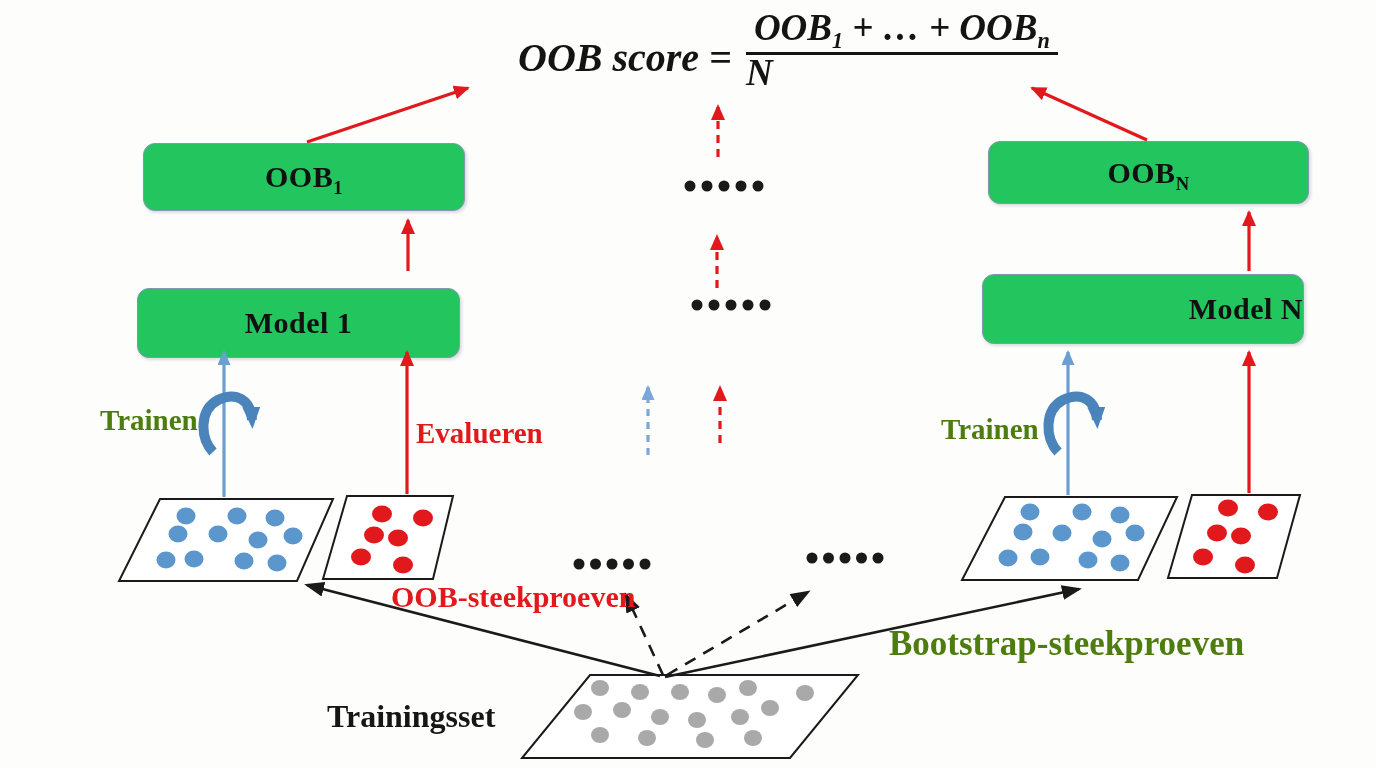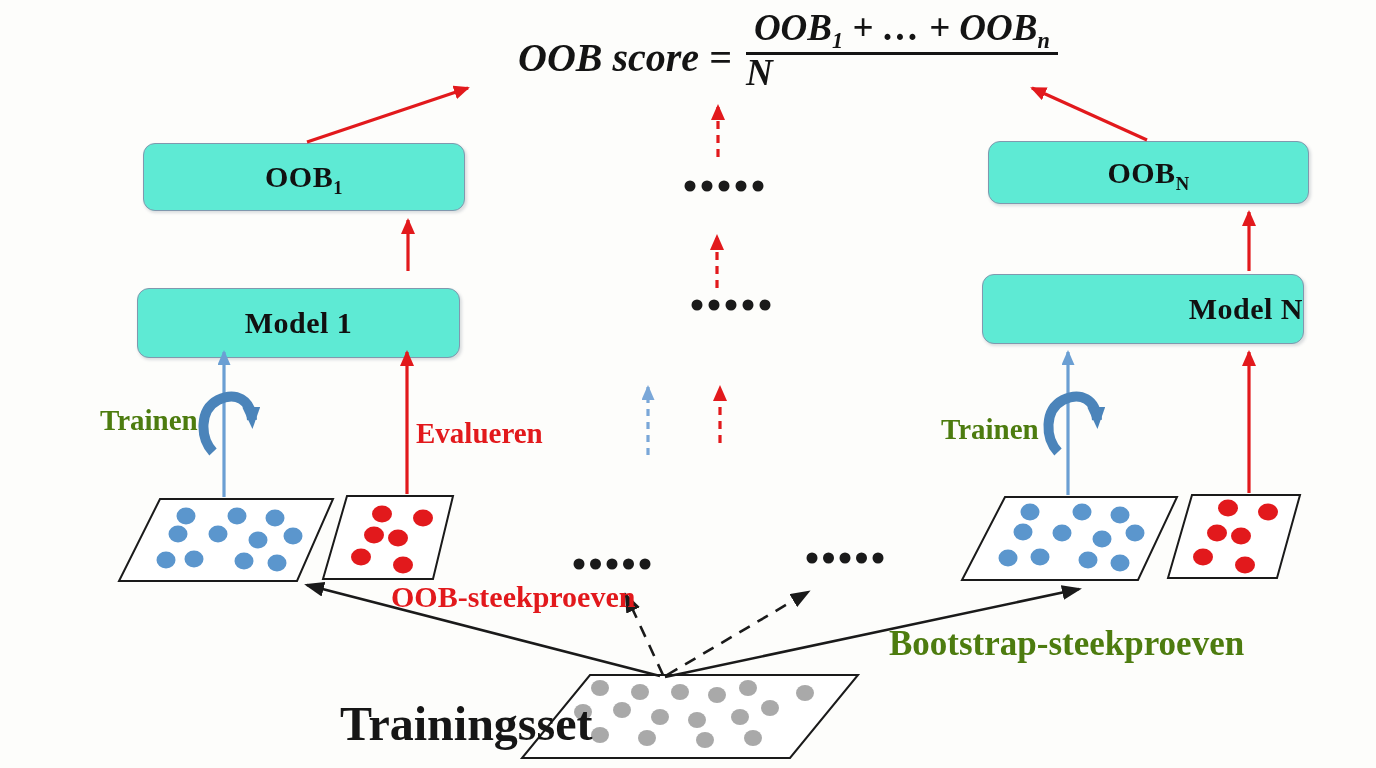--- a/index.html
+++ b/index.html
@@ -6,21 +6,21 @@
   .stage {
     position:relative; width:1376px; height:768px;
     background:#fdfdfb; overflow:hidden;
     font-family:"Liberation Serif", serif; color:#111;
   }
   .stage svg.canvas { position:absolute; left:0; top:0; z-index:2; pointer-events:none; }
 
   
   .node {
     position:absolute; z-index:1;
-    background:#5eead4; border:1.6px solid #8198ae; border-radius:12px;
+    background:#22c55e; border:1.6px solid #8198ae; border-radius:12px;
     box-shadow:1.5px 2px 3px rgba(60,80,100,.18);
     display:flex; align-items:center; justify-content:center;
     font-weight:bold; font-size:30px; letter-spacing:.5px;
   }
   .node sub { font-size:.62em; line-height:0; }
 
   
   .lbl { position:absolute; z-index:3; font-weight:bold; white-space:nowrap; line-height:1; }
   .c-blue { color:#4d7c0f; }
   .c-red  { color:#e2191c; }
@@ -64,21 +64,21 @@
   </div>
   <div class="node" style="left:982px; top:274px; width:320px; height:68px;justify-content:flex-end;">
     <span>Model N</span>
   </div>
 
   <div class="lbl c-blue" style="left:100px; top:406px; font-size:29px;">Trainen</div>
   <div class="lbl c-red" style="left:416px; top:419px; font-size:29px;text-align:center;">Evalueren</div>
   <div class="lbl c-blue" style="left:941px; top:415px; font-size:29px;">Trainen</div>
   <div class="lbl c-blue" style="left:889px; top:626px; font-size:35px;">Bootstrap-steekproeven</div>
   <div class="lbl c-red" style="left:391px; top:582px; font-size:30px;">OOB-steekproeven</div>
-  <div class="lbl c-black" style="left:327px; top:700px; font-size:48px;margin-left:13px;">Trainingsset</div>
+  <div class="lbl c-black" style="left:327px; top:700px; font-size:32px;">Trainingsset</div>
 
   <svg class="canvas" width="1376" height="768" viewBox="0 0 1376 768">
     <defs>
       <marker id="mr" markerUnits="userSpaceOnUse" markerWidth="16" markerHeight="14" refX="14" refY="7" orient="auto">
         <path d="M0,0 L16,7 L0,14 Z" fill="#e2191c"></path>
       </marker>
       <marker id="mbl" markerUnits="userSpaceOnUse" markerWidth="15" markerHeight="13" refX="13" refY="6.5" orient="auto">
         <path d="M0,0 L15,6.5 L0,13 Z" fill="#6b9fd3"></path>
       </marker>
       <marker id="mbd" markerUnits="userSpaceOnUse" markerWidth="15" markerHeight="13" refX="13" refY="6.5" orient="auto">

